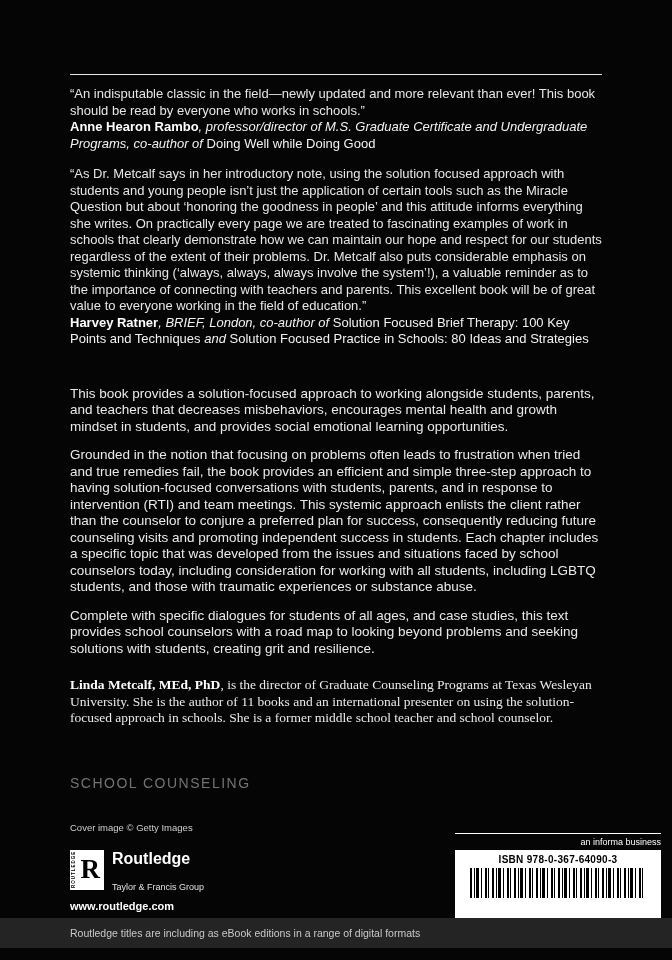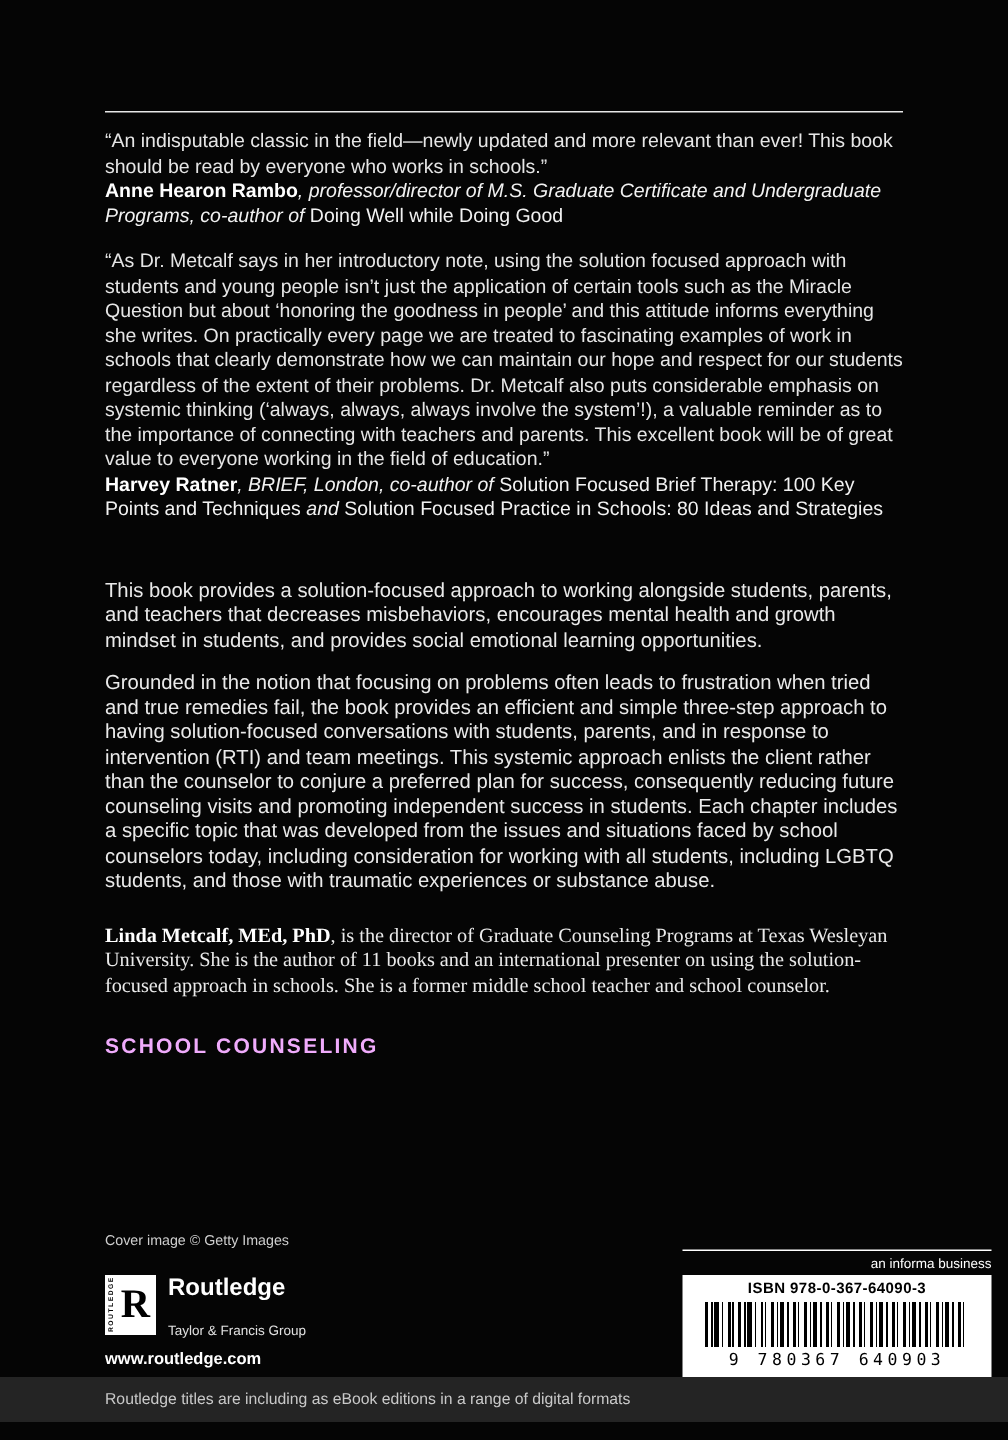--- a/index.html
+++ b/index.html
@@ -18,22 +18,22 @@
   }
   .q-text { margin:0 0 0 0; font-size:13px; line-height:16.5px; color:#e6e6e6; }
   .q-attr { margin:0 0 14px 0; font-size:13px; line-height:16.5px; color:#f2f2f2; }
   .bold   { font-weight:bold; color:#ffffff; }
   .italic { font-style:italic; }
   .quote + .quote { margin-top:14px; }
   .description { margin-top:38px; }
   .description p { margin:0 0 12px 0; font-size:13.5px; line-height:16.5px; color:#eaeaea; }
   .bio { margin:20px 0 0 0; font-size:13.5px; line-height:16.5px; color:#eaeaea;font-family:Liberation Serif, serif; }
   .category {
-    margin-top:24px; font-size:14px; font-weight:bold;
-    letter-spacing:1.5px; color:#f0abfc;
+    margin-top:48px; font-size:14px; font-weight:normal;
+    letter-spacing:1.5px; color:#737373;
   }
   .credit {
     position:absolute; left:70px; top:822px;
     font-size:9.5px; color:#cfcfcf;
   }
   
   .pub-block { position:absolute; left:70px; top:850px; }
   .pub-row { display:flex; align-items:flex-start; }
   .logo {
     width:34px; height:40px; background:#ffffff; position:relative;
@@ -94,20 +94,21 @@
     </div>
 
     <div class="quote">
       <p class="q-text">“As Dr. Metcalf says in her introductory note, using the solution focused approach with students and young people isn’t just the application of certain tools such as the Miracle Question but about ‘honoring the goodness in people’ and this attitude informs everything she writes. On practically every page we are treated to fascinating examples of work in schools that clearly demonstrate how we can maintain our hope and respect for our students regardless of the extent of their problems. Dr. Metcalf also puts considerable emphasis on systemic thinking (‘always, always, always involve the system’!), a valuable reminder as to the importance of connecting with teachers and parents. This excellent book will be of great value to everyone working in the field of education.”</p>
       <p class="q-attr"><span class="bold">Harvey Ratner</span><span class="italic">, BRIEF, London, co-author of </span><span>Solution Focused Brief Therapy: 100 Key Points and Techniques</span><span class="italic"> and </span><span>Solution Focused Practice in Schools: 80 Ideas and Strategies</span></p>
     </div>
 
     <div class="description">
       <p>This book provides a solution-focused approach to working alongside students, parents, and teachers that decreases misbehaviors, encourages mental health and growth mindset in students, and provides social emotional learning opportunities.</p>
       <p>Grounded in the notion that focusing on problems often leads to frustration when tried and true remedies fail, the book provides an efficient and simple three-step approach to having solution-focused conversations with students, parents, and in response to intervention (RTI) and team meetings. This systemic approach enlists the client rather than the counselor to conjure a preferred plan for success, consequently reducing future counseling visits and promoting independent success in students. Each chapter includes a specific topic that was developed from the issues and situations faced by school counselors today, including consideration for working with all students, including LGBTQ students, and those with traumatic experiences or substance abuse.</p>
+      <p>Complete with specific dialogues for students of all ages, and case studies, this text provides school counselors with a road map to looking beyond problems and seeking solutions with students, creating grit and resilience.</p>
     </div>
 
     <p class="bio"><span class="bold">Linda Metcalf, MEd, PhD</span><span>, is the director of Graduate Counseling Programs at Texas Wesleyan University. She is the author of 11 books and an international presenter on using the solution-focused approach in schools. She is a former middle school teacher and school counselor.</span></p>
 
     <div class="category">SCHOOL COUNSELING</div>
 
   </div>
 
   <div class="credit">Cover image © Getty Images</div>
 
@@ -124,18 +125,17 @@
     </div>
     <div class="pub-url">www.routledge.com</div>
   </div>
 
   <hr class="informa-rule">
   <div class="informa">an informa business</div>
 
   <div class="barcode-box">
     <div class="isbn">ISBN 978-0-367-64090-3</div>
     <div class="bars"></div>
-    <div class="digits">9 780367 640903</div>
   </div>
 
   <div class="bottom-bar">Routledge titles are including as eBook editions in a range of digital formats</div>
 
 </div>
 
 </body></html>

